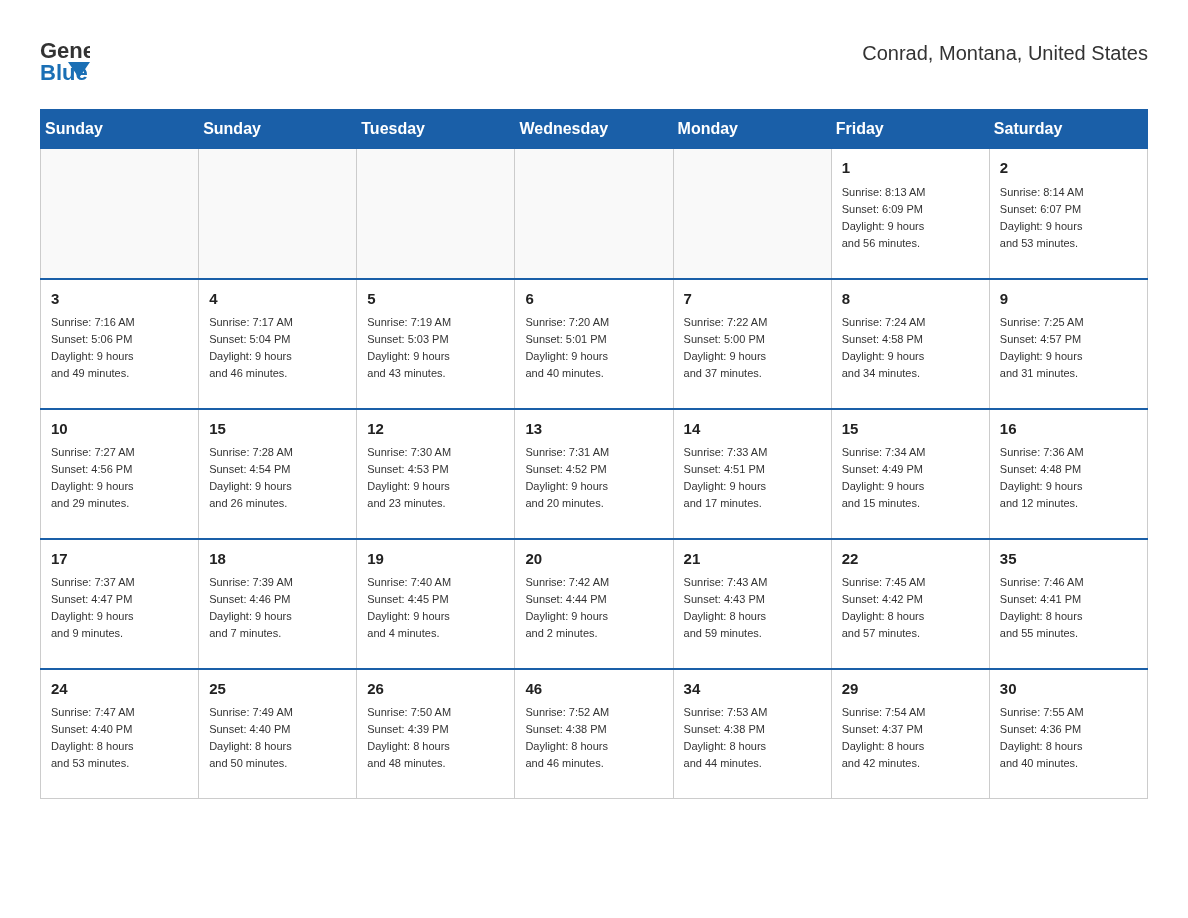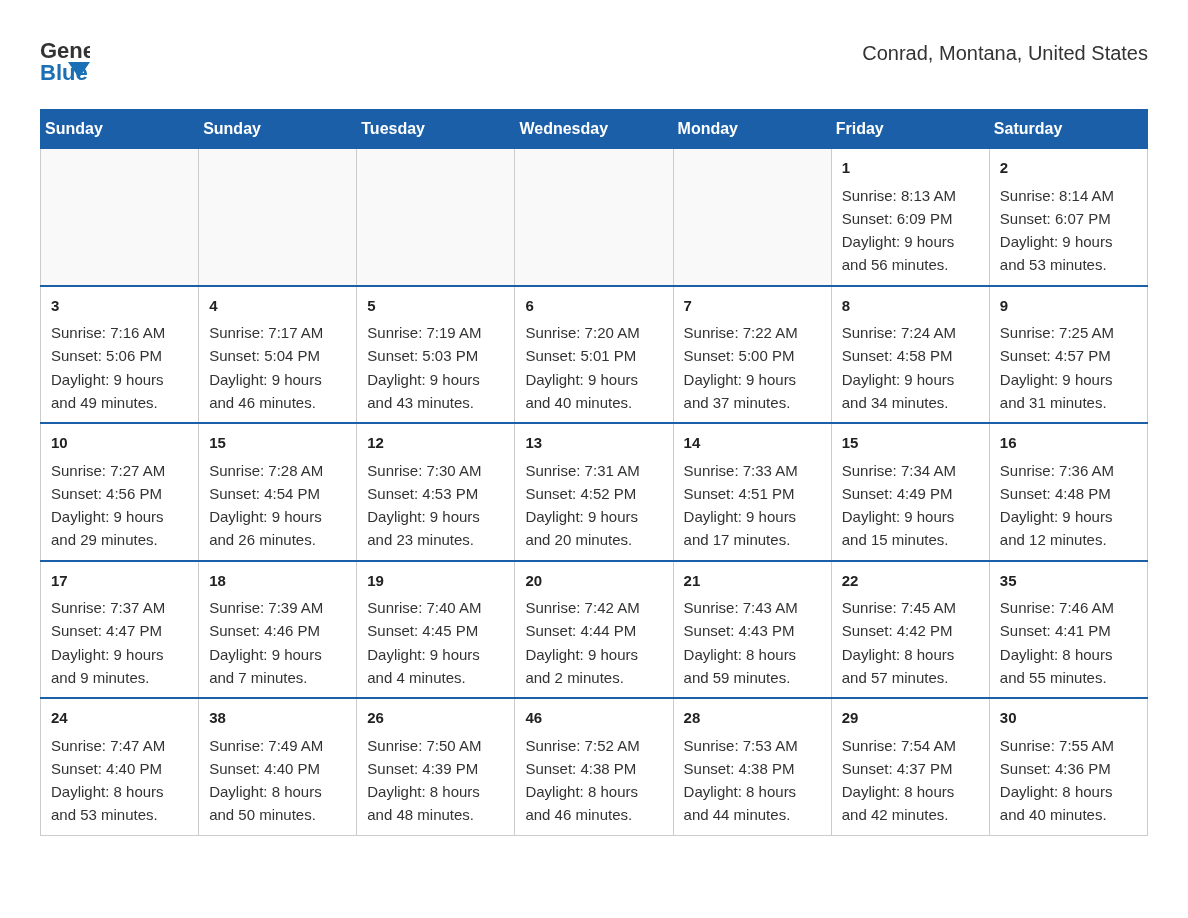--- a/index.html
+++ b/index.html
@@ -65,21 +65,21 @@
       background: #f9f9f9;
     }
     .day-number {
       font-size: 15px;
       font-weight: bold;
       color: #222;
       display: block;
       margin-bottom: 4px;
     }
     .day-info {
-      font-size: 15px;
+      font-size: 11px;
       color: #333;
       line-height: 1.55;
     }
     .row-divider td {
       border-top: 2px solid #1a5fa8;
     }
   </style>
 </head>
 <body>
 
@@ -215,33 +215,33 @@
           <span class="day-number">35</span>
           <div class="day-info">Sunrise: 7:46 AM<br>Sunset: 4:41 PM<br>Daylight: 8 hours<br>and 55 minutes.</div>
         </td>
       </tr>
       <tr class="row-divider">
         <td>
           <span class="day-number">24</span>
           <div class="day-info">Sunrise: 7:47 AM<br>Sunset: 4:40 PM<br>Daylight: 8 hours<br>and 53 minutes.</div>
         </td>
         <td>
-          <span class="day-number">38</span>
+          <span class="day-number">25</span>
           <div class="day-info">Sunrise: 7:49 AM<br>Sunset: 4:40 PM<br>Daylight: 8 hours<br>and 50 minutes.</div>
         </td>
         <td>
           <span class="day-number">26</span>
           <div class="day-info">Sunrise: 7:50 AM<br>Sunset: 4:39 PM<br>Daylight: 8 hours<br>and 48 minutes.</div>
         </td>
         <td>
           <span class="day-number">46</span>
           <div class="day-info">Sunrise: 7:52 AM<br>Sunset: 4:38 PM<br>Daylight: 8 hours<br>and 46 minutes.</div>
         </td>
         <td>
-          <span class="day-number">28</span>
+          <span class="day-number">34</span>
           <div class="day-info">Sunrise: 7:53 AM<br>Sunset: 4:38 PM<br>Daylight: 8 hours<br>and 44 minutes.</div>
         </td>
         <td>
           <span class="day-number">29</span>
           <div class="day-info">Sunrise: 7:54 AM<br>Sunset: 4:37 PM<br>Daylight: 8 hours<br>and 42 minutes.</div>
         </td>
         <td>
           <span class="day-number">30</span>
           <div class="day-info">Sunrise: 7:55 AM<br>Sunset: 4:36 PM<br>Daylight: 8 hours<br>and 40 minutes.</div>
         </td>

